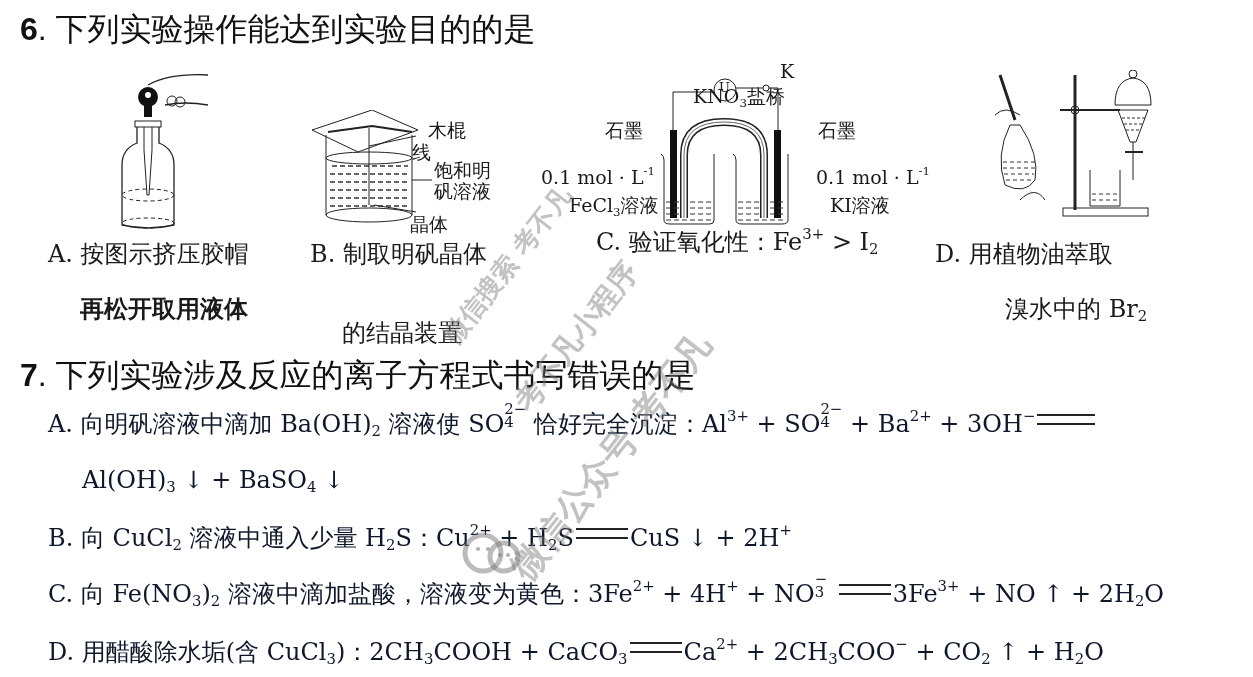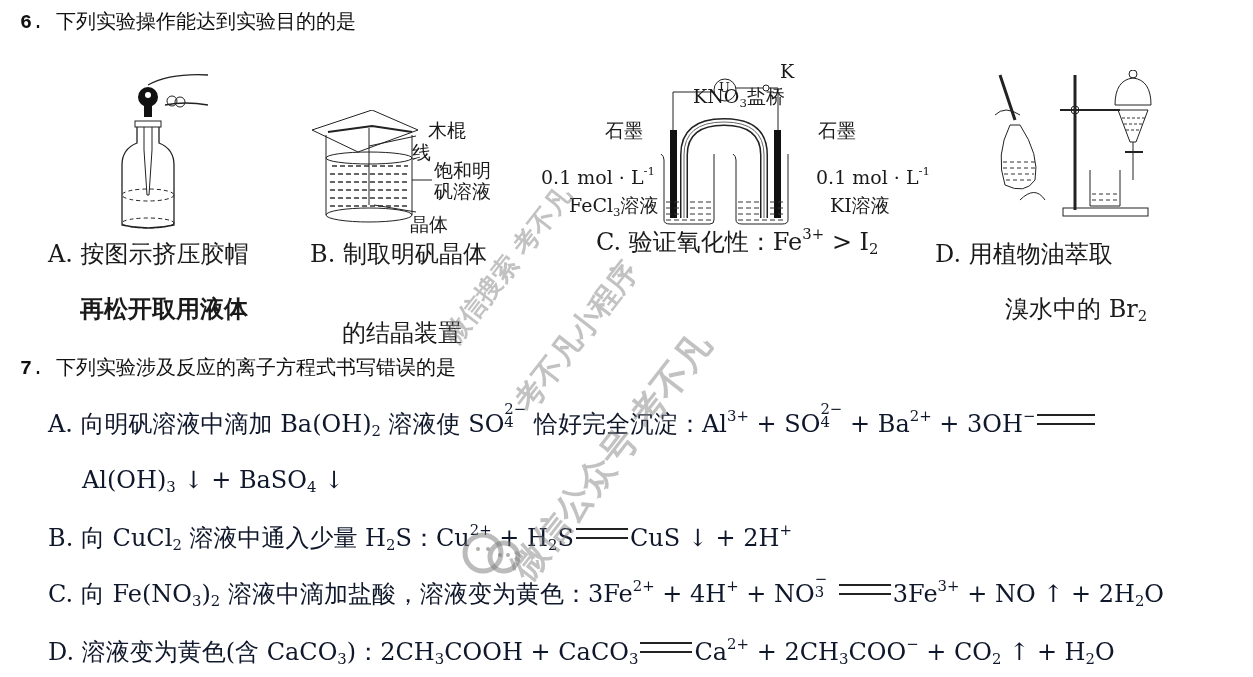--- a/index.html
+++ b/index.html
@@ -1,19 +1,19 @@
 <!DOCTYPE html>
 <html><head>
 <meta charset="utf-8">
 <style>
   html, body { margin: 0; padding: 0; background: #ffffff; }
   body { width: 1253px; height: 677px; position: relative; overflow: hidden;
          font-family: "DejaVu Serif", "Liberation Serif", serif; color: #1a1a1a; }
   .abs { position: absolute; white-space: nowrap; }
-  .qtitle { font-family: Liberation Mono, monospace; font-size: 20px; color: #111; }
+  .qtitle { font-family: Liberation Sans, sans-serif; font-size: 32px; color: #111; }
   .qtitle .num { font-weight: bold; }
   .cap { font-size: 24px; color: #1a1a1a; }
   .lab { font-size: 19px; color: #1a1a1a; }
   .line { font-size: 24px; color: #0f172a; }
   sub, sup { font-size: 62%; line-height: 0; }
   sup { vertical-align: 0.75em; }
   sub { vertical-align: -0.3em; }
   .eq { display: inline-block; width: 58px; height: 7px; border-top: 2px solid #222; border-bottom: 2px solid #222; vertical-align: 0.3em; margin: 0 2px; }
   .eq.short { width: 52px; }
   .supsub { display: inline-block; position: relative; width: 22px; height: 1em; vertical-align: baseline; }
@@ -170,21 +170,21 @@
 
 <div class="abs line" style="left:48px; top:522px;text-align:right;">
   <span>B. 向 CuCl</span><sub>2</sub><span> 溶液中通入少量 H</span><sub>2</sub><span>S：Cu</span><sup>2+</sup><span> + H</span><sub>2</sub><span>S</span><span class="eq short"></span><span>CuS ↓ + 2H</span><sup>+</sup>
 </div>
 
 <div class="abs line" style="left:48px; top:578px;">
   <span>C. 向 Fe(NO</span><sub>3</sub><span>)</span><sub>2</sub><span> 溶液中滴加盐酸，溶液变为黄色：3Fe</span><sup>2+</sup><span> + 4H</span><sup>+</sup><span> + NO</span><span class="supsub"><span class="s1">−</span><span class="s2">3</span></span><span class="eq short"></span><span>3Fe</span><sup>3+</sup><span> + NO ↑ + 2H</span><sub>2</sub><span>O</span>
 </div>
 
 <div class="abs line" style="left:48px; top:636px;">
-  <span>D. 溶液变为黄色(含 CaCO</span><sub>3</sub><span>)：2CH</span><sub>3</sub><span>COOH + CaCO</span><sub>3</sub><span class="eq short"></span><span>Ca</span><sup>2+</sup><span> + 2CH</span><sub>3</sub><span>COO</span><sup>−</sup><span> + CO</span><sub>2</sub><span> ↑ + H</span><sub>2</sub><span>O</span>
+  <span>D. 用醋酸除水垢(含 CuCl</span><sub>3</sub><span>)：2CH</span><sub>3</sub><span>COOH + CaCO</span><sub>3</sub><span class="eq short"></span><span>Ca</span><sup>2+</sup><span> + 2CH</span><sub>3</sub><span>COO</span><sup>−</sup><span> + CO</span><sub>2</sub><span> ↑ + H</span><sub>2</sub><span>O</span>
 </div>
 
 <div class="watermark" style="left:435px; top:330px; font-size:26px; transform: rotate(-52deg);">微信搜索 考不凡</div>
 <div class="watermark" style="left:505px; top:395px; font-size:30px; transform: rotate(-52deg);">考不凡小程序</div>
 <div class="watermark" style="left:500px; top:560px; font-size:36px; transform: rotate(-52deg);">微信公众号 考不凡</div>
 <svg style="left:458px; top:525px;" width="70" height="60" viewBox="0 0 70 60">
   <circle cx="25" cy="28" r="18" fill="none" stroke="rgba(120,120,120,0.5)" stroke-width="5"></circle>
   <circle cx="46" cy="32" r="14" fill="none" stroke="rgba(120,120,120,0.5)" stroke-width="5"></circle>
   <circle cx="20" cy="24" r="2" fill="rgba(120,120,120,0.6)"></circle>
     <circle cx="30" cy="24" r="2" fill="rgba(120,120,120,0.6)"></circle>

